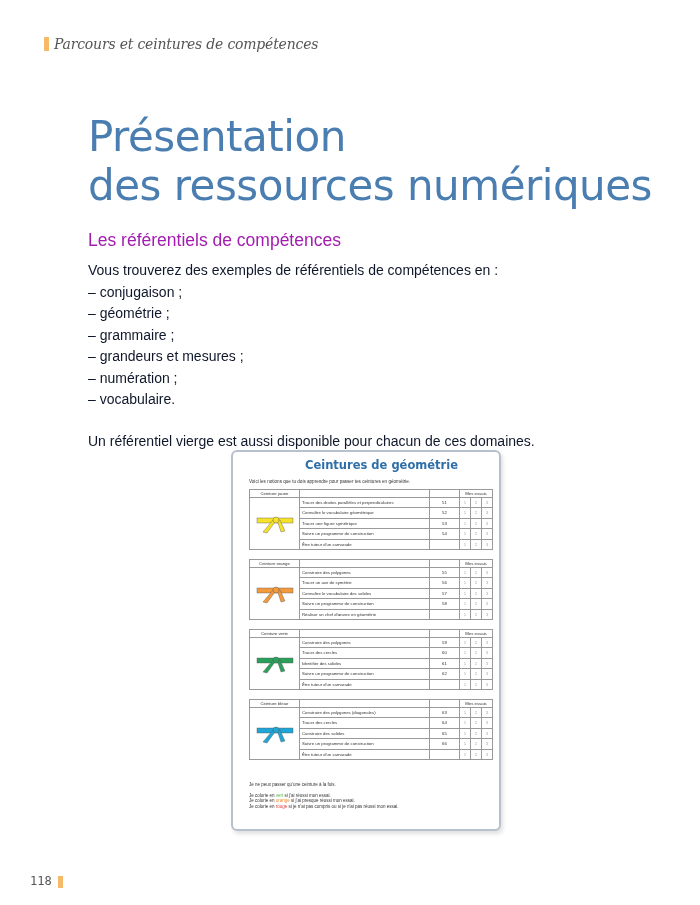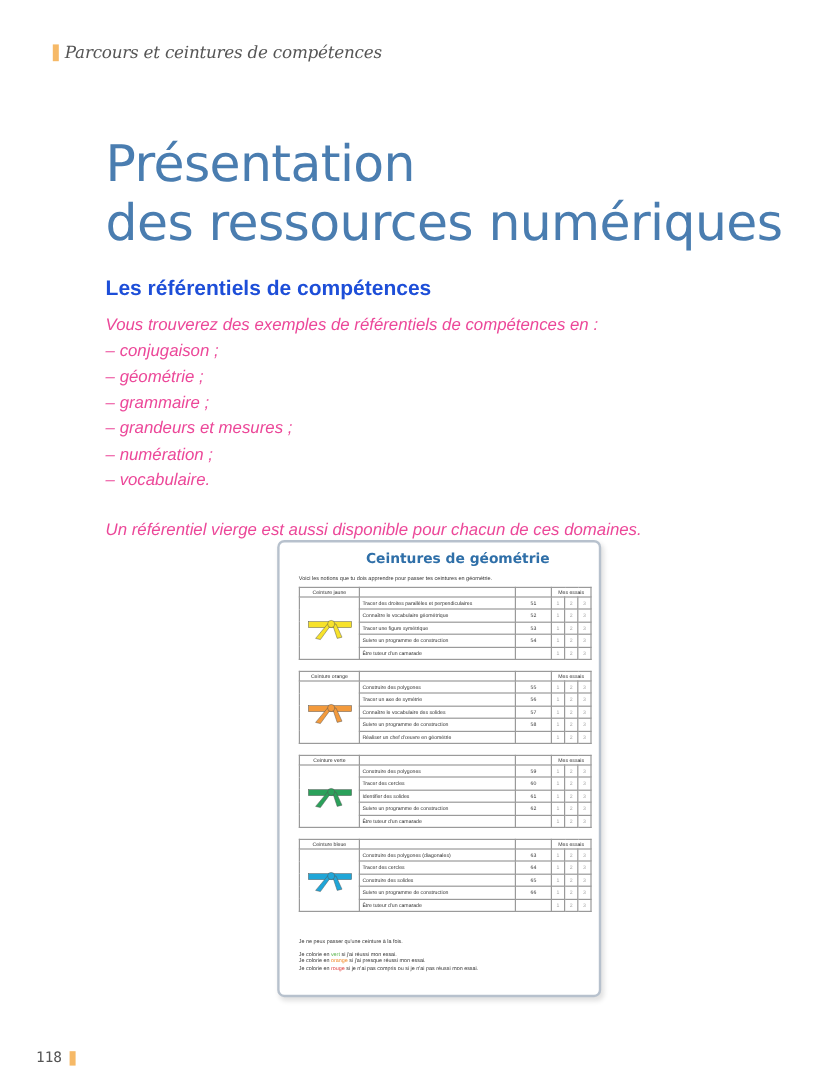--- a/index.html
+++ b/index.html
@@ -2,22 +2,22 @@
 <html><head>
 <meta charset="utf-8">
 <style>
   html, body { margin:0; padding:0; background:#ffffff; }
   body { width:700px; height:905px; position:relative; overflow:hidden; font-family:"Liberation Sans", sans-serif; }
   .running-head { position:absolute; left:44px; top:36px; display:flex; align-items:center; }
   .running-head .bar { width:5px; height:14px; background:#f6b967; margin-right:5px; }
   .running-head .txt { font-family:"DejaVu Serif", serif; font-style:italic; font-size:14px; color:#555; letter-spacing:-0.2px; }
   .title { position:absolute; left:88px; top:98px; font-family:"DejaVu Sans", sans-serif; color:#4a7db0; font-size:42px; line-height:49px; letter-spacing:-0.5px; font-weight:normal;margin-top:14px; }
   .title span { display:block; }
-  .subtitle { position:absolute; left:88px; top:230px; font-family:"Liberation Sans", sans-serif; font-weight:bold; font-size:17.5px; color:#1d4ed8; }
-  .body { position:absolute; left:88px; top:260px; font-family:"Liberation Sans", sans-serif; font-size:14px; color:#ec4899; line-height:21.5px;font-style:italic; }
+  .subtitle { position:absolute; left:88px; top:230px; font-family:"Liberation Sans", sans-serif; font-weight:normal; font-size:17.5px; color:#a21caf; }
+  .body { position:absolute; left:88px; top:260px; font-family:"Liberation Sans", sans-serif; font-size:14px; color:#0f172a; line-height:21.5px; }
   .body .lst div::before { content: "– "; }
   .body .after { margin-top:20px; }
   .card { position:absolute; left:231px; top:450px; width:266px; height:377px; border:2px solid #b7c1cd; border-radius:6px; background:#fff; box-shadow:2px 3px 4px rgba(0,0,0,0.12); }
   .card h3 { margin:0; position:absolute; left:0; right:0; top:6px; text-align:center; font-family:"DejaVu Sans", sans-serif; font-weight:bold; font-size:11.5px; color:#2f6fa8;padding-left:31px; }
   .card .intro { position:absolute; left:16px; top:27px; font-size:4.6px; color:#333; }
   .belt-table { position:absolute; left:16px; width:244px; border-collapse:collapse; font-size:4.3px; color:#333; }
   .belt-table td { border:0.6px solid #9a9a9a; height:9.5px; padding:0 2px; }
   .belt-table .hdr td { height:6.5px; }
   .belt-table .bname { text-align:center; width:45px; }
   .belt-table .try { width:6px; text-align:center; color:#aaa; }

